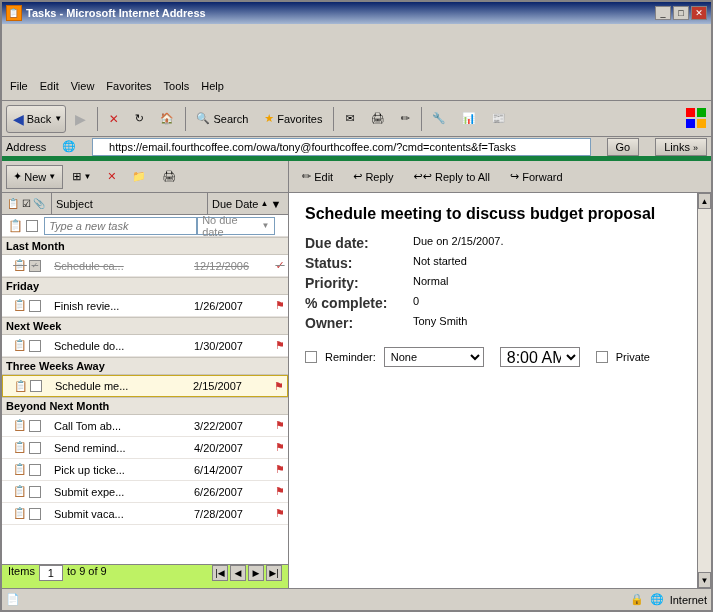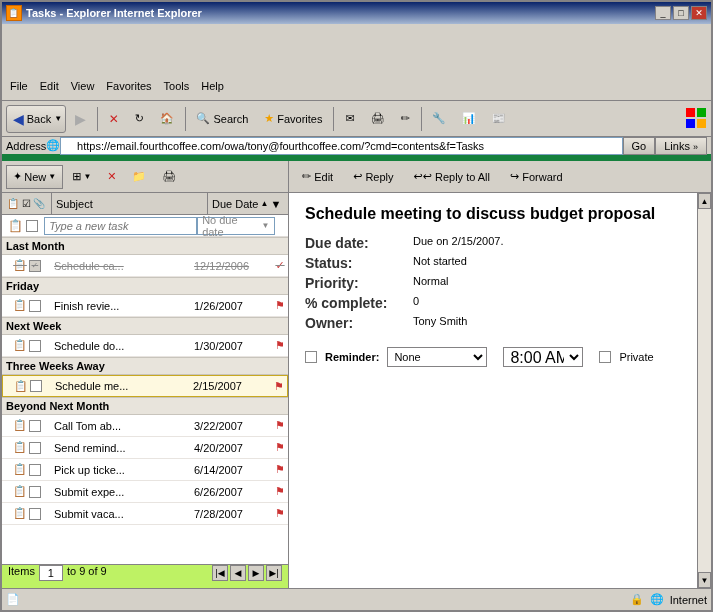--- a/index.html
+++ b/index.html
@@ -18,21 +18,21 @@
     .menu-bar { background: #d4d0c8; height: 20px; display: flex; align-items: center; padding: 14px 2px; border-bottom: 1px solid #848284; margin-top: 48px; }
     .menu-item { padding: 2px 6px; font-size: 11px; cursor: pointer; }
 
     
     .toolbar { background: #d4d0c8; height: 36px; display: flex; align-items: center; padding: 2px 4px; gap: 2px; border-bottom: 1px solid #848284; }
     .toolbar-btn { height: 28px; padding: 2px 6px; background: #d4d0c8; border: 1px solid transparent; display: flex; align-items: center; gap: 3px; cursor: pointer; font-size: 11px; }
     .toolbar-sep { width: 1px; height: 24px; background: #848284; margin: 0 2px; }
     .nav-btn { width: 60px; height: 28px; background: linear-gradient(to bottom, #e8e4dc, #c8c4bc); border: 1px solid #848284; display: flex; align-items: center; gap: 3px; padding: 0 6px; cursor: pointer; font-size: 11px; border-radius: 3px; }
 
     
-    .address-bar { background: #d4d0c8; height: 24px; display: flex; align-items: center; padding: 0 4px; gap: 0; border-bottom: 7px solid #15803d; }
+    .address-bar { background: #d4d0c8; height: 24px; display: flex; align-items: center; padding: 0 4px; gap: 16px; border-bottom: 5px solid #15803d; }
     .address-label { font-size: 11px; }
     .address-input { flex: 1; height: 18px; border: 1px solid #7b9ebd; background: white; padding: 0 16px; font-size: 11px; }
     .go-btn { height: 18px; padding: 0 8px; background: linear-gradient(to bottom, #e8e4dc, #c8c4bc); border: 1px solid #848284; font-size: 11px; cursor: pointer; }
     .links-btn { height: 18px; padding: 0 8px; background: linear-gradient(to bottom, #e8e4dc, #c8c4bc); border: 1px solid #848284; font-size: 11px; cursor: pointer; }
     .arrow-right { font-size: 9px; }
 
     
     .main-content { display: flex; flex: 1; overflow: hidden; }
 
     
@@ -76,21 +76,21 @@
     
     .detail-panel { flex: 1; background: white; display: flex; flex-direction: column; }
     .detail-toolbar { height: 32px; background: #d4d0c8; display: flex; align-items: center; padding: 0 4px; gap: 2px; border-bottom: 1px solid #848284; }
     .detail-btn { height: 24px; padding: 0 8px; background: #d4d0c8; border: 1px solid transparent; display: flex; align-items: center; gap: 3px; cursor: pointer; font-size: 11px; }
     .detail-content { flex: 1; padding: 12px 16px; overflow-y: auto; }
     .detail-title { font-size: 16px; font-weight: bold; margin-bottom: 12px; }
     .detail-fields { display: grid; grid-template-columns: 100px auto; gap: 4px 8px; margin-bottom: 16px; }
     .field-label { font-weight: bold; font-size: 14px; color: #333; }
     .field-value { font-size: 11px; }
     .reminder-row { display: flex; align-items: center; gap: 8px; margin-top: 8px; }
-    .reminder-label { font-size: 11px; font-weight: bold; }
+    .reminder-label { font-size: 11px; font-weight: normal; }
     .reminder-select { height: 20px; border: 1px solid #848284; background: white; font-size: 11px; padding: 0 2px; width: 100px; }
     .time-select { height: 20px; border: 1px solid #848284; background: white; font-size: 16px; padding: 0 2px; width: 80px; }
     .private-label { font-size: 11px; }
     .detail-scroll { width: 14px; background: #d4d0c8; border-left: 1px solid #848284; display: flex; flex-direction: column; }
     .scroll-btn { height: 16px; background: #d4d0c8; border: 1px solid #848284; display: flex; align-items: center; justify-content: center; font-size: 8px; cursor: pointer; }
     .scroll-track { flex: 1; background: #e8e4dc; }
 
     
     .status-bar { height: 22px; background: #d4d0c8; border-top: 1px solid #848284; display: flex; align-items: center; padding: 0 4px; justify-content: space-between; }
     .status-left { display: flex; align-items: center; gap: 4px; font-size: 11px; }
@@ -109,21 +109,21 @@
     .detail-row { display: flex; }
   </style>
 </head>
 <body>
 
 <div class="window">
 
   <div class="title-bar">
     <div class="title-bar-text">
       <div class="title-bar-icon">📋</div>
-      <span>Tasks - Explorer Internet Explorer</span>
+      <span>Tasks - Microsoft Internet Address</span>
     </div>
     <div class="title-bar-controls">
       <div class="title-btn">_</div>
       <div class="title-btn">□</div>
       <div class="title-btn close">✕</div>
     </div>
   </div>
 
   <div class="menu-bar">
     <span class="menu-item">File</span>

